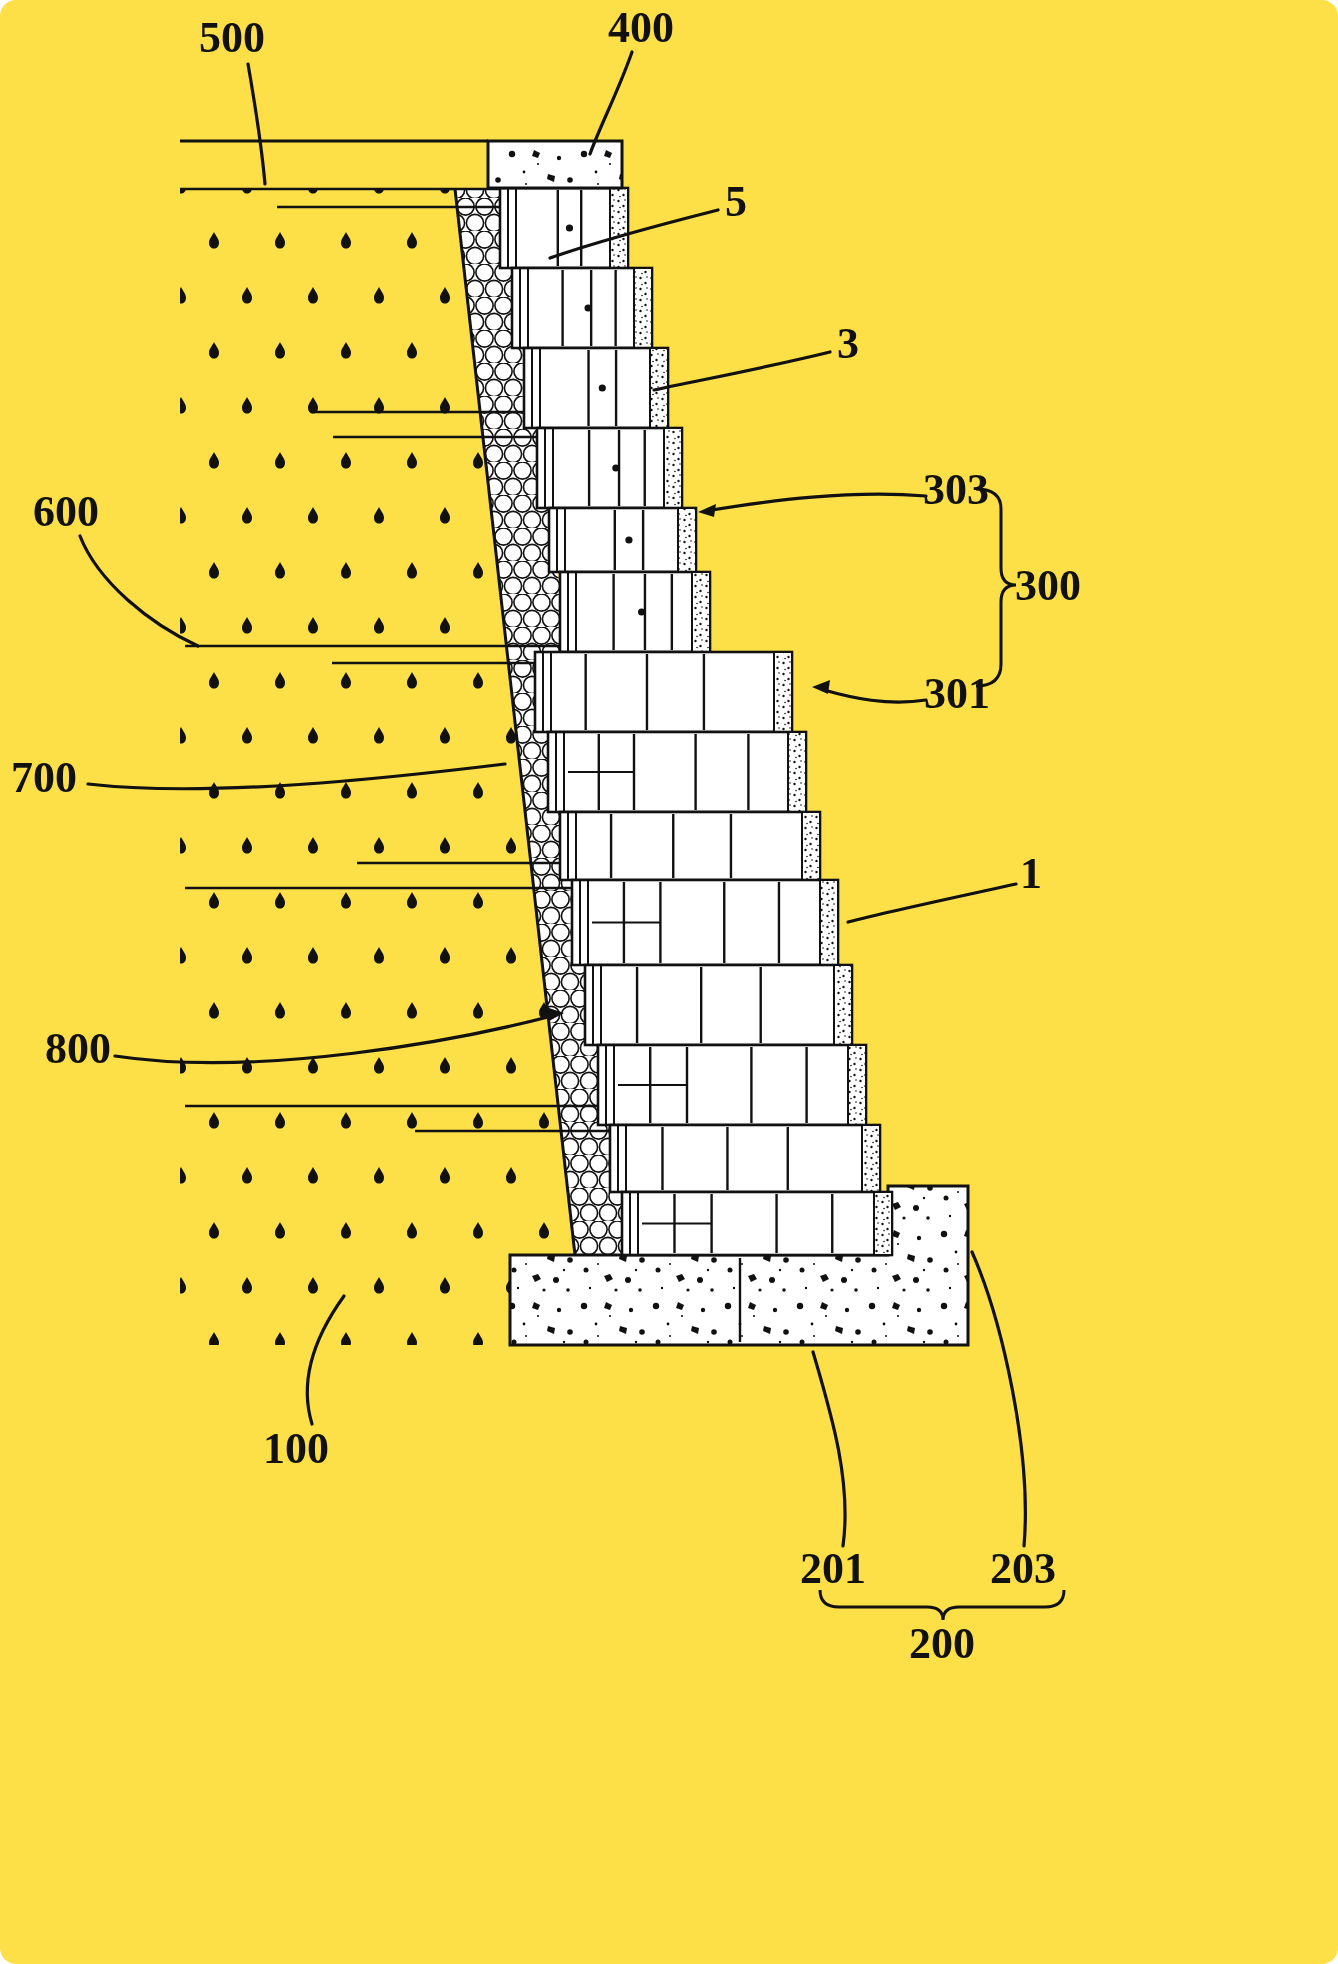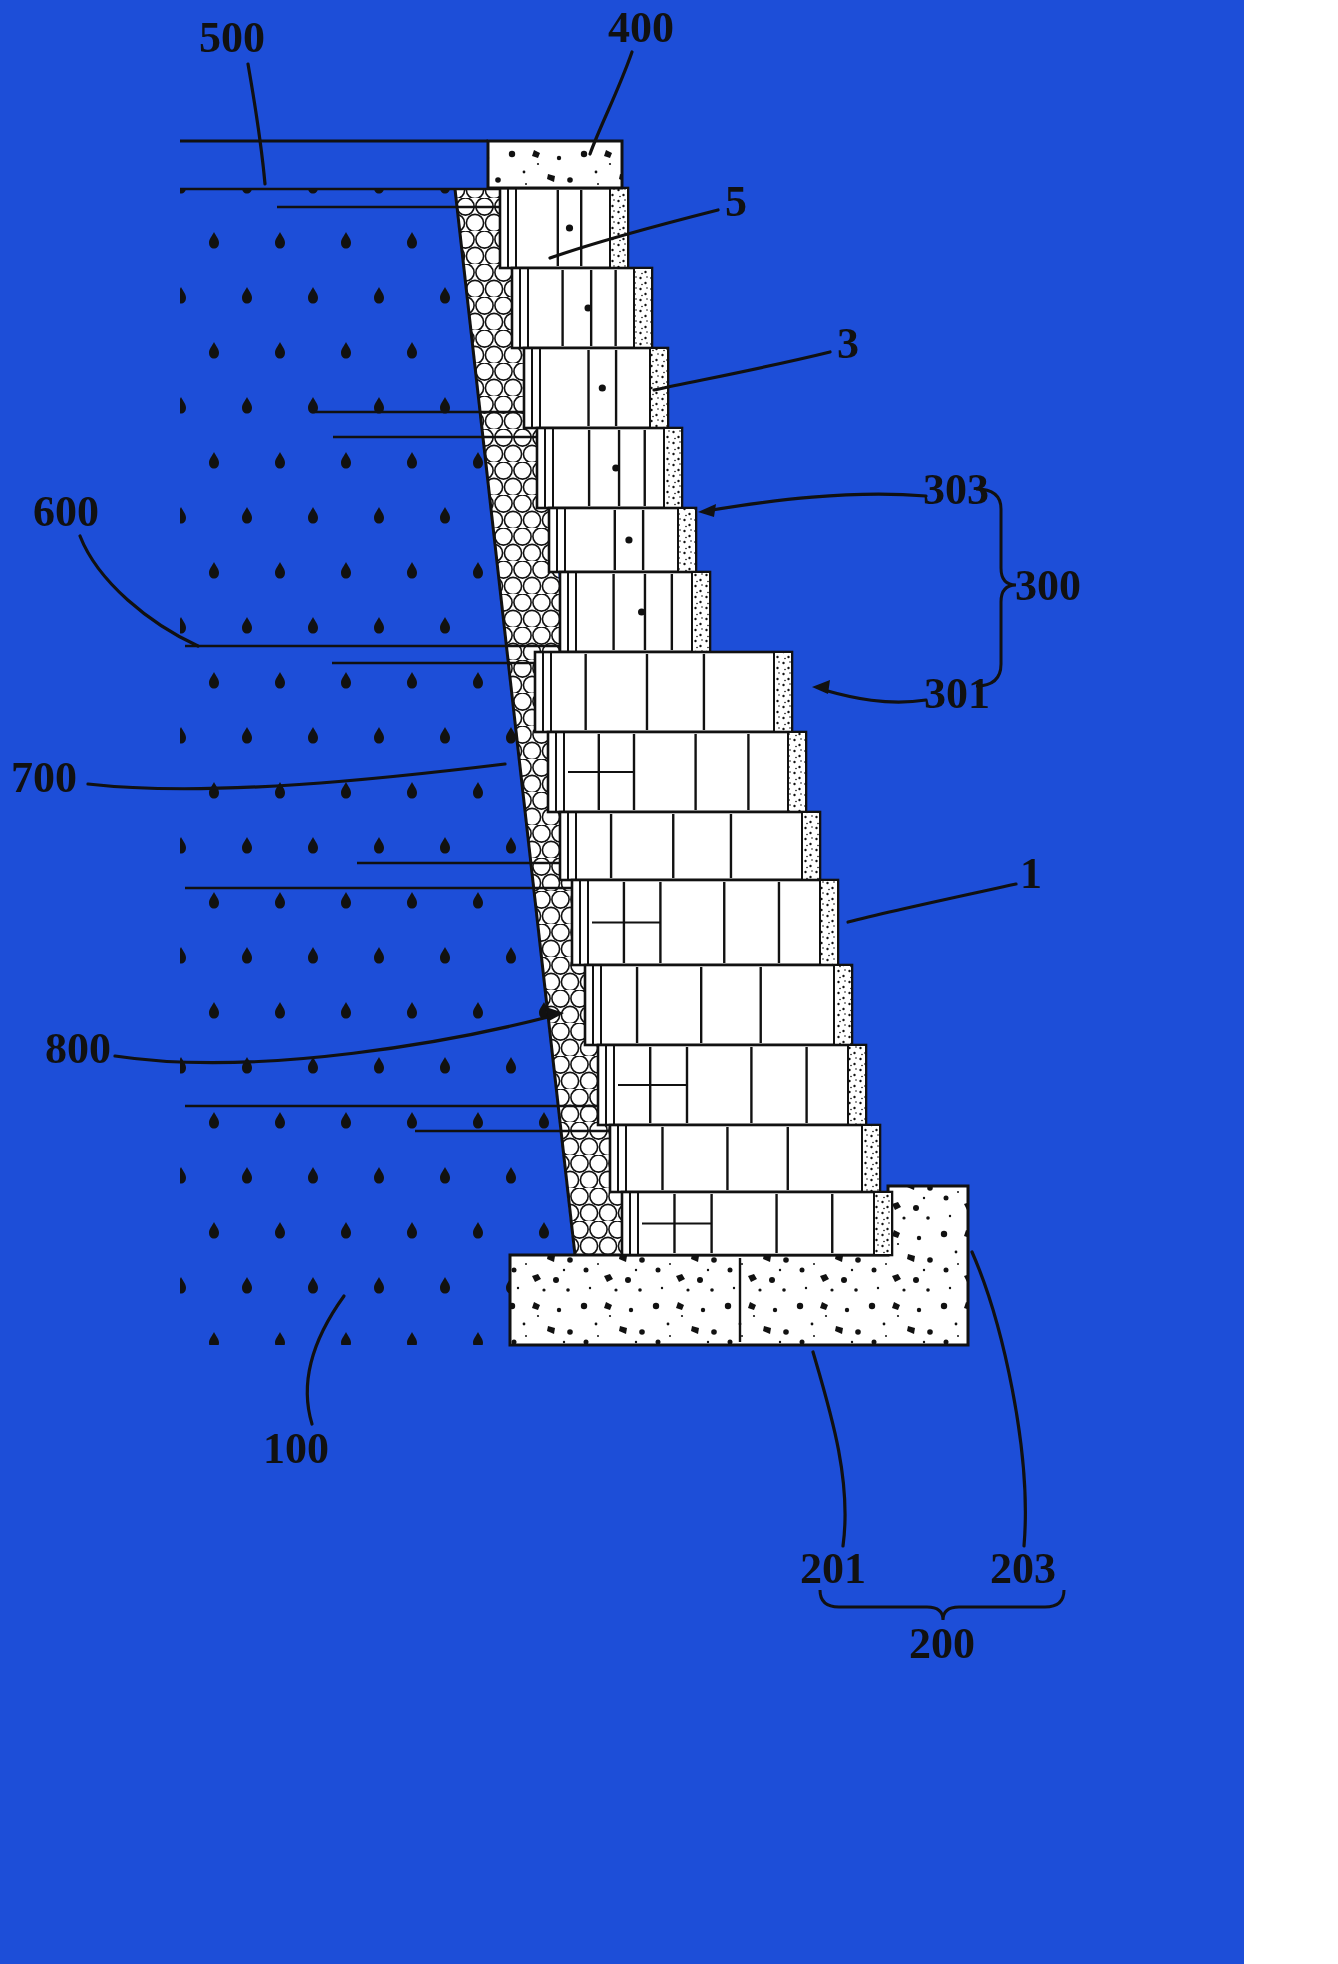--- a/index.html
+++ b/index.html
@@ -1,21 +1,22 @@
 <!DOCTYPE html>
 <html><head>
 <meta charset="utf-8">
 <style>
   html, body { margin: 0; padding: 0; background: #ffffff; }
   .page {
     position: relative;
-    width: 1244px;
+    width: 1338px;
     height: 1964px;
-    background: #1d4ed8;
+    background: #fde047;
     font-family: "Liberation Serif", serif;
+    border-radius: 16px;
   }
   svg text {
     font-family: "Liberation Serif", serif;
     font-size: 44px;
     font-weight: 700;
     fill: #111111;
   }
   .ink { stroke: #111111; }
 </style>
 </head>

